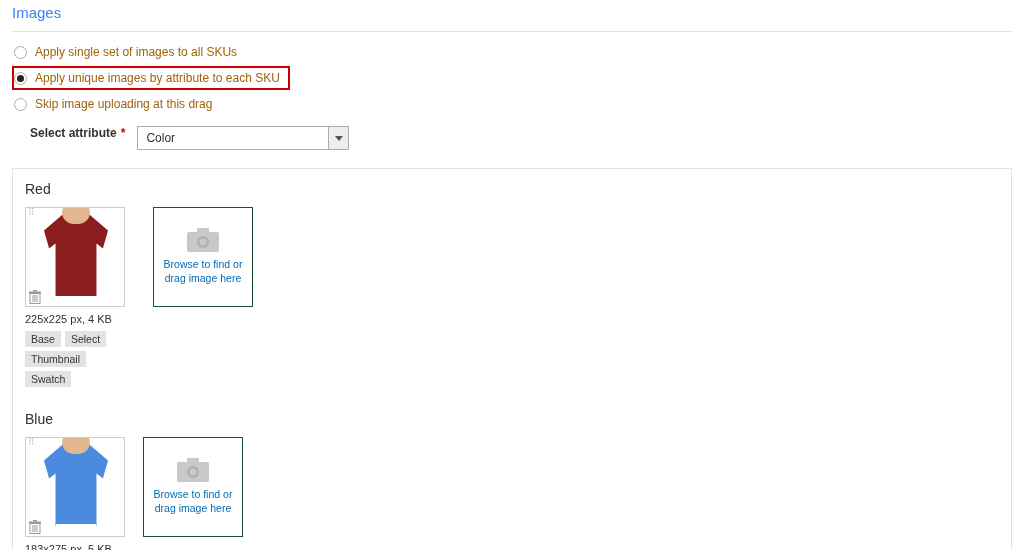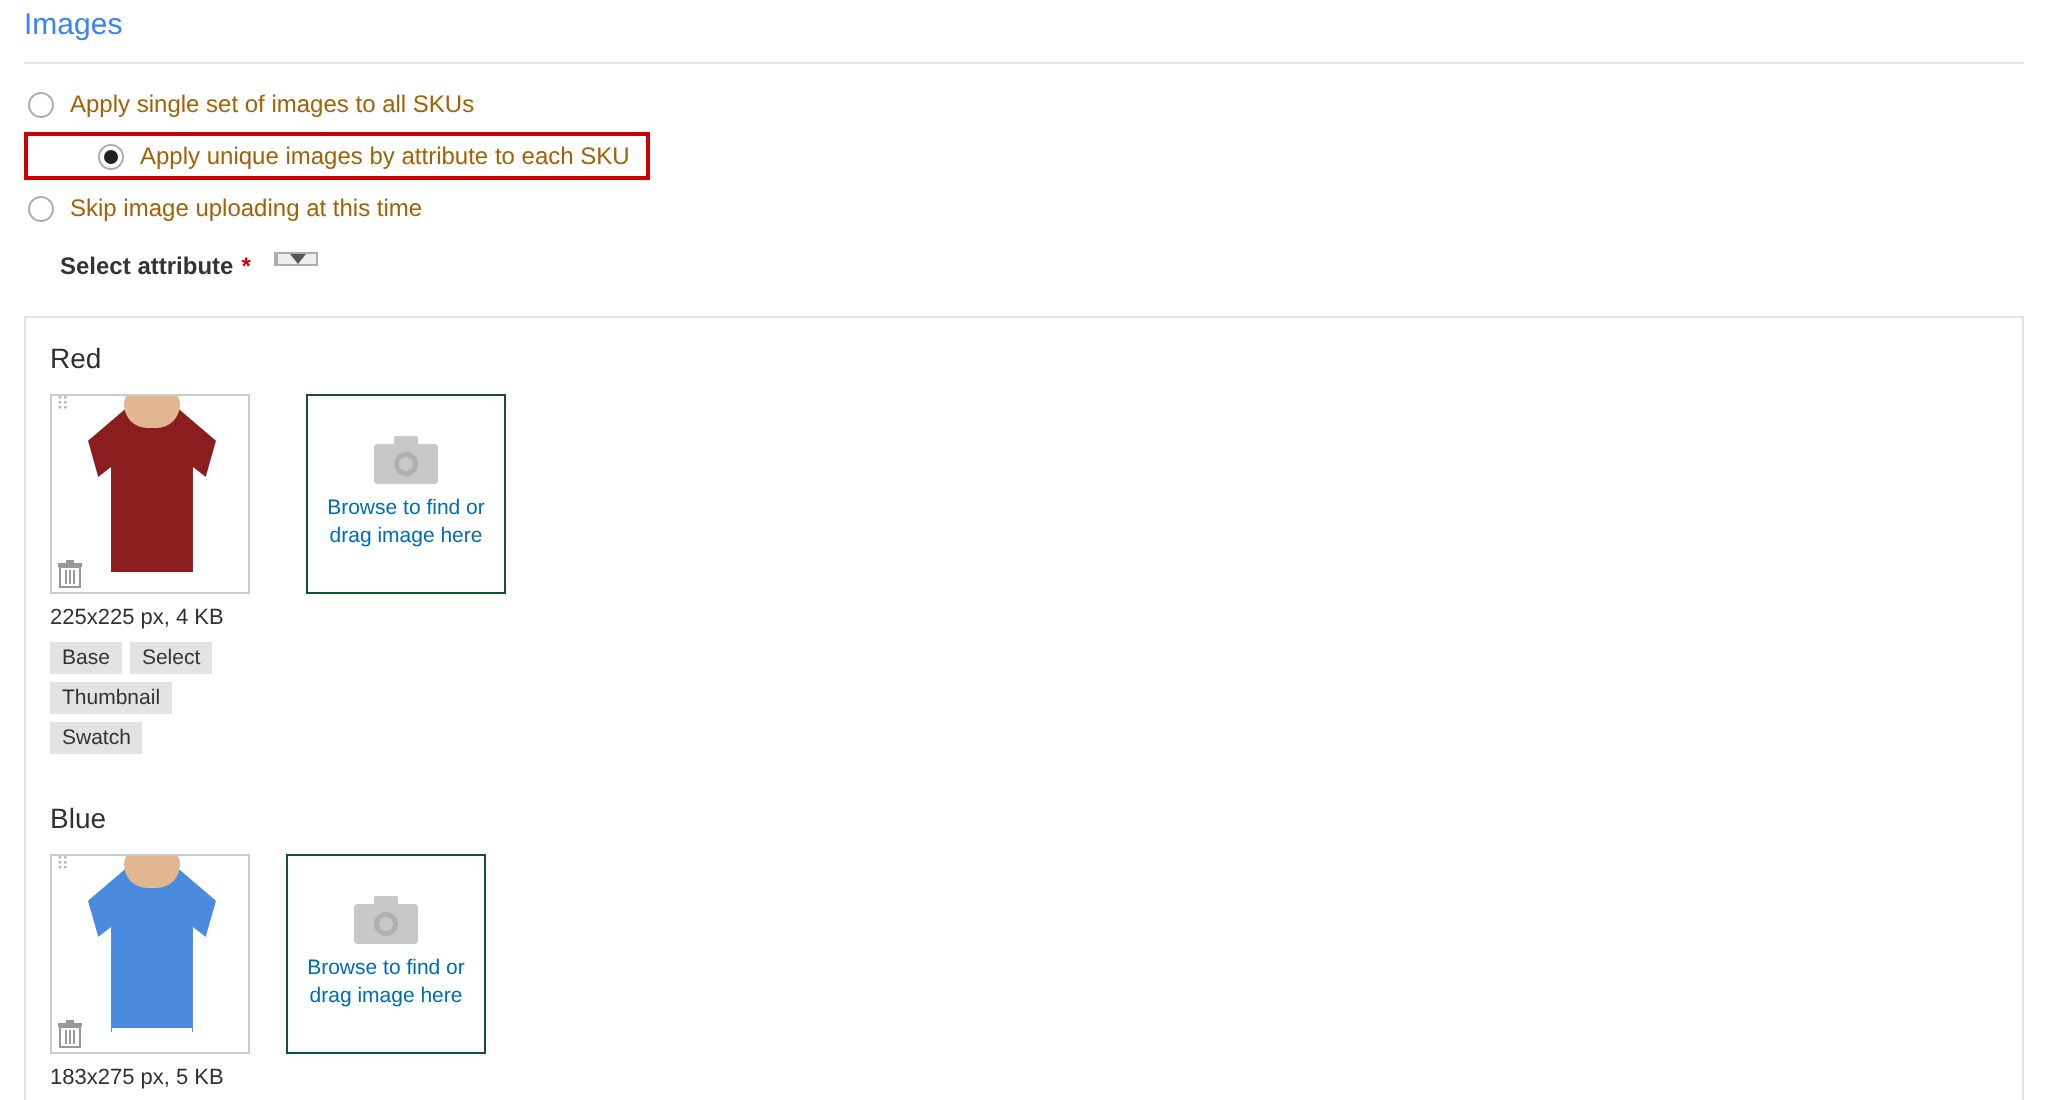--- a/index.html
+++ b/index.html
@@ -28,21 +28,20 @@
   .radio-row {
     display: flex;
     align-items: center;
     margin: 6px 0;
     height: 20px;
   }
   .radio-row.highlight {
     outline: 2px solid #c00;
     padding-right: 8px;
     width: fit-content;
-    padding-left: 35px;
   }
   .radio-outer {
     width: 13px; height: 13px;
     border: 1px solid #adadad;
     border-radius: 50%;
     margin-right: 8px;
     display: flex; align-items: center; justify-content: center;
     flex: 0 0 13px;
   }
   .radio-inner {
@@ -195,28 +194,29 @@
     <span class="radio-label">Apply single set of images to all SKUs</span>
   </div>
   <div class="radio-row selected highlight">
     <span class="radio-outer">
         <span class="radio-inner"></span>
       </span>
     <span class="radio-label">Apply unique images by attribute to each SKU</span>
   </div>
   <div class="radio-row">
     <span class="radio-outer"></span>
-    <span class="radio-label">Skip image uploading at this time</span>
+    <span class="radio-label">Skip image uploading at this drag</span>
   </div>
 </div>
 
 <div class="attr-row">
   <span class="attr-label">Select attribute</span>
   <span class="req">*</span>
   <div class="select-wrap">
+    <div class="select-value">Color</div>
     <div class="select-btn">
         <div class="caret"></div>
       </div>
   </div>
 </div>
 
 <div class="panel" id="variants">
     <div class="variant">
       <div class="variant-title">Red</div>
       <div class="img-row">

